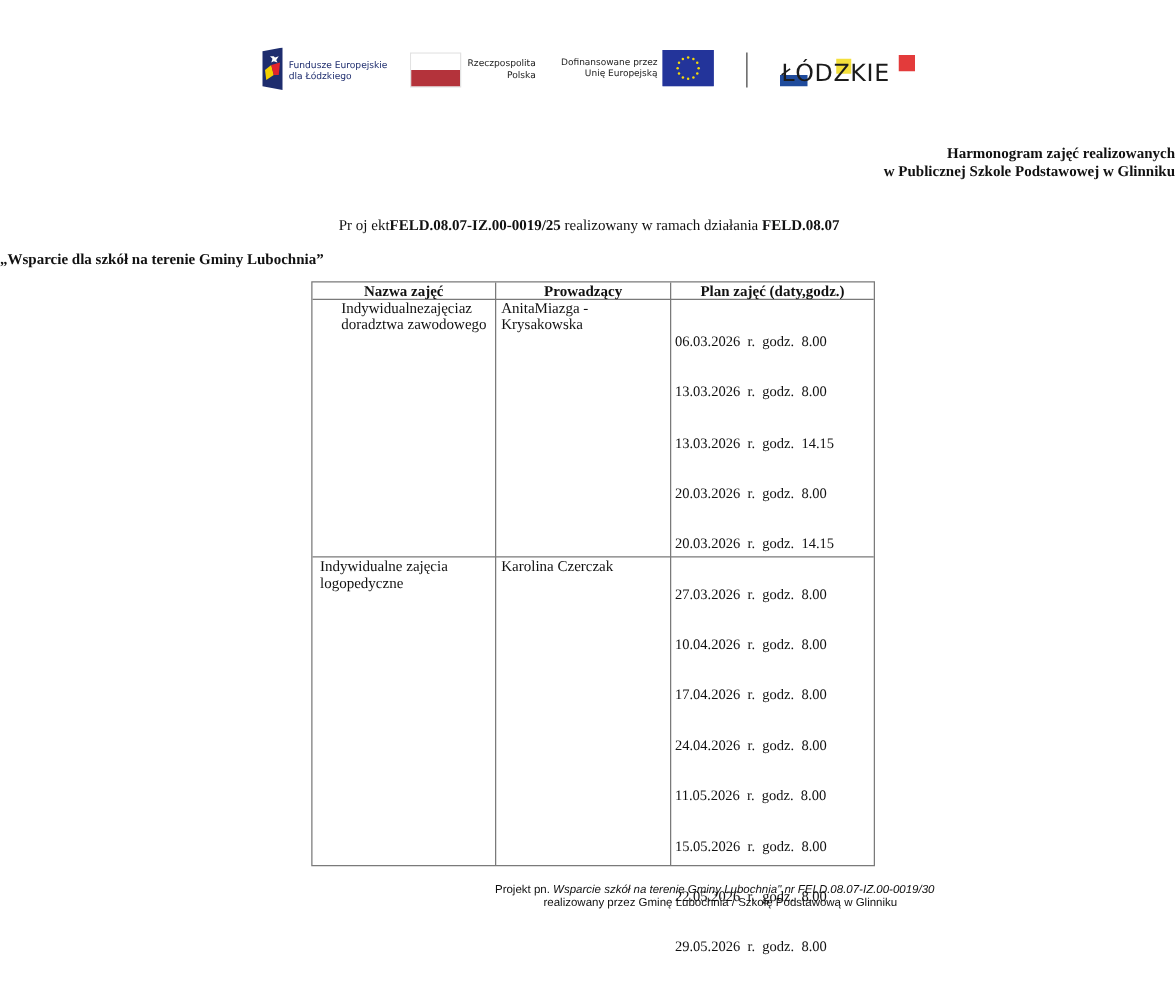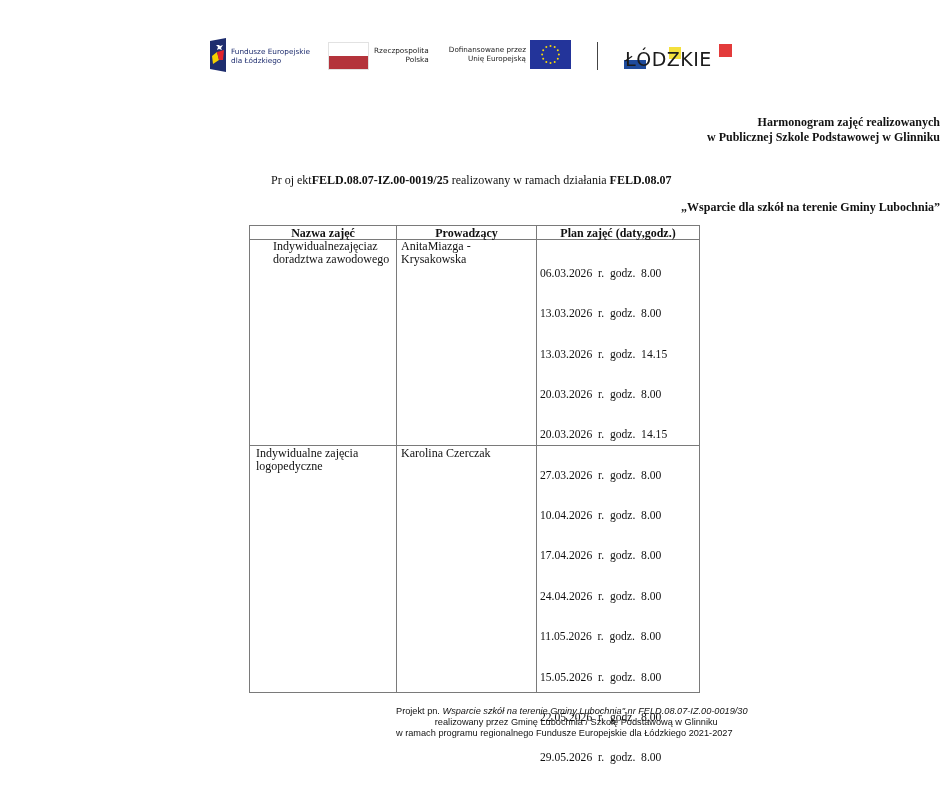--- a/index.html
+++ b/index.html
@@ -30,21 +30,21 @@
     .lodz-text { position: absolute; left: 3px; top: 5px; font-family: "DejaVu Sans", sans-serif; font-size: 19px; letter-spacing: 0.5px; color: #1b1b1b; font-weight: normal; }
 
     
     .title { position: absolute; left: 0; width: 940px; text-align: right; font-weight: bold; font-size: 12px; line-height: 15px; }
     .title-1 { top: 115px; }
     .title-2 { top: 130px; }
 
     .project-line { position: absolute; top: 173px; left: 271px; font-size: 12px; line-height: 15px; white-space: nowrap; }
     .project-line b { font-weight: bold; }
 
-    .subtitle { position: absolute; top: 200px; left: 0; width: 940px; text-align: right; font-weight: bold; font-size: 12px; line-height: 15px; }
+    .subtitle { position: absolute; top: 200px; left: 0; width: 940px; text-align: left; font-weight: bold; font-size: 12px; line-height: 15px; }
 
     
     .tbl { position: absolute; left: 249px; top: 225px; width: 451px; height: 468px; border: 1px solid #7a7a7a; box-sizing: border-box; }
     .vline { position: absolute; top: 0; bottom: 0; width: 1px; background: #7a7a7a; }
     .hline { position: absolute; left: 0; right: 0; height: 1px; background: #7a7a7a; }
     .th { position: absolute; top: 0; height: 14px; text-align: center; font-weight: bold; font-size: 12px; line-height: 14px; }
     .cell { position: absolute; font-size: 12px; line-height: 13.4px; }
 
     .dates { position: absolute; left: 290px; top: 14px; width: 155px; font-size: 11.6px; line-height: 13.45px; white-space: pre; }
     .dates .d { display: block; }
@@ -183,14 +183,13 @@
     
     
     
     
   </div>
 </div>
 
 <div class="footer">
   <div><span>Projekt pn. </span><i>Wsparcie szkół na terenie Gminy Lubochnia" nr FELD.08.07-IZ.00-0019/30</i></div>
   <div class="indent">realizowany przez Gminę Lubochnia / Szkołę Podstawową w Glinniku</div>
-  <div>w ramach programu regionalnego Fundusze Europejskie dla Łódzkiego 2021-2027</div>
 </div>
 
 </body></html>

